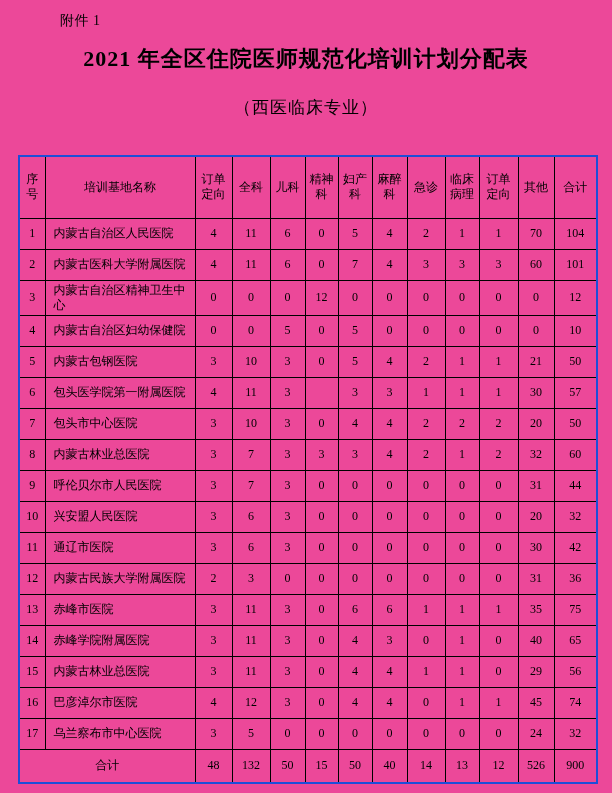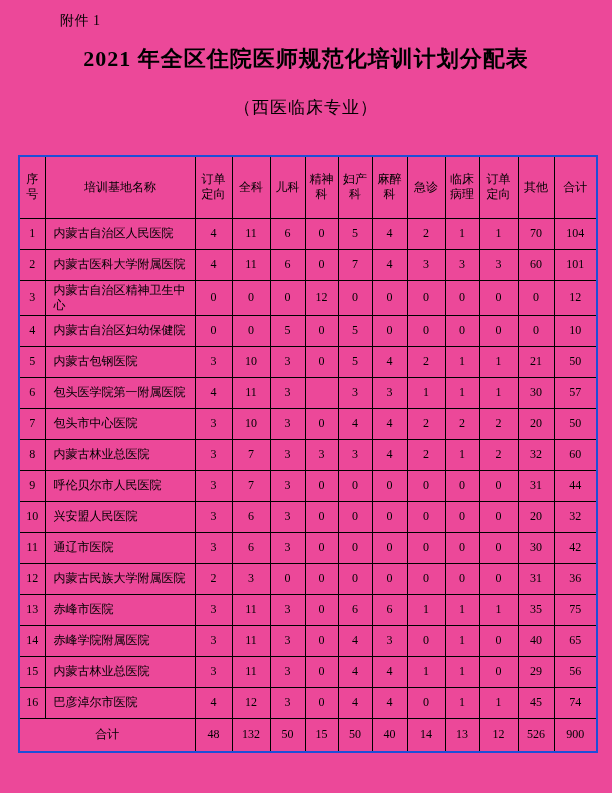--- a/index.html
+++ b/index.html
@@ -357,20 +357,35 @@
           <td>3</td>
           <td>0</td>
           <td>4</td>
           <td>4</td>
           <td>0</td>
           <td>1</td>
           <td>1</td>
           <td>45</td>
           <td>74</td>
         </tr>
+        <tr>
+          <td>17</td>
+          <td class="name-cell">乌兰察布市中心医院</td>
+          <td>3</td>
+          <td>5</td>
+          <td>0</td>
+          <td>0</td>
+          <td>0</td>
+          <td>0</td>
+          <td>0</td>
+          <td>0</td>
+          <td>0</td>
+          <td>24</td>
+          <td>32</td>
+        </tr>
         <tr class="total-row">
           <td colspan="2">合计</td>
           <td>48</td>
           <td>132</td>
           <td>50</td>
           <td>15</td>
           <td>50</td>
           <td>40</td>
           <td>14</td>
           <td>13</td>

